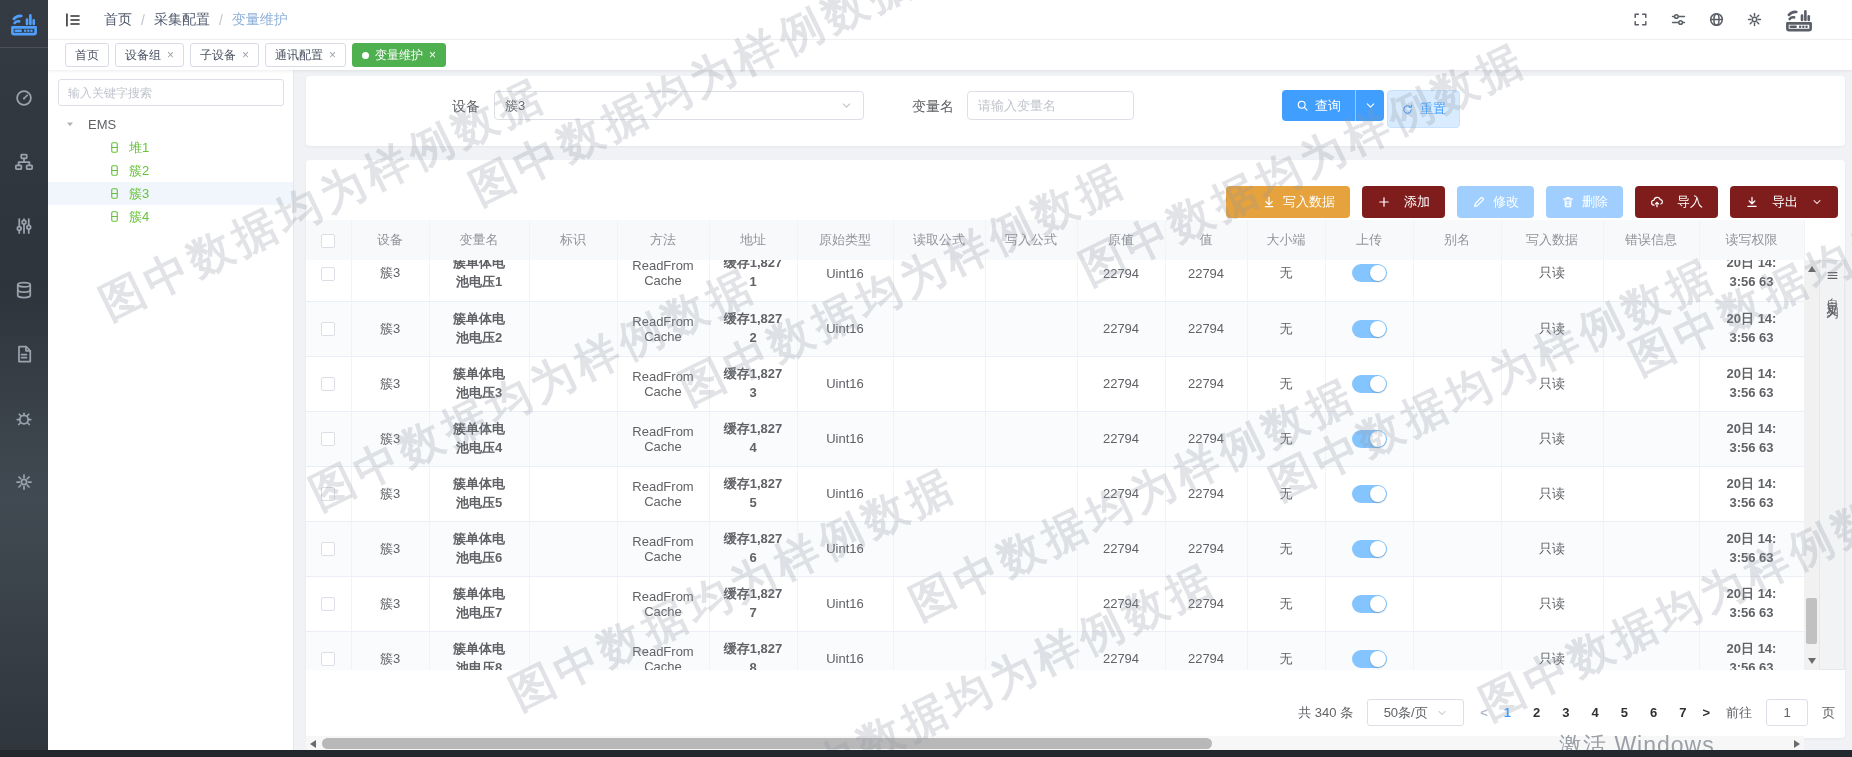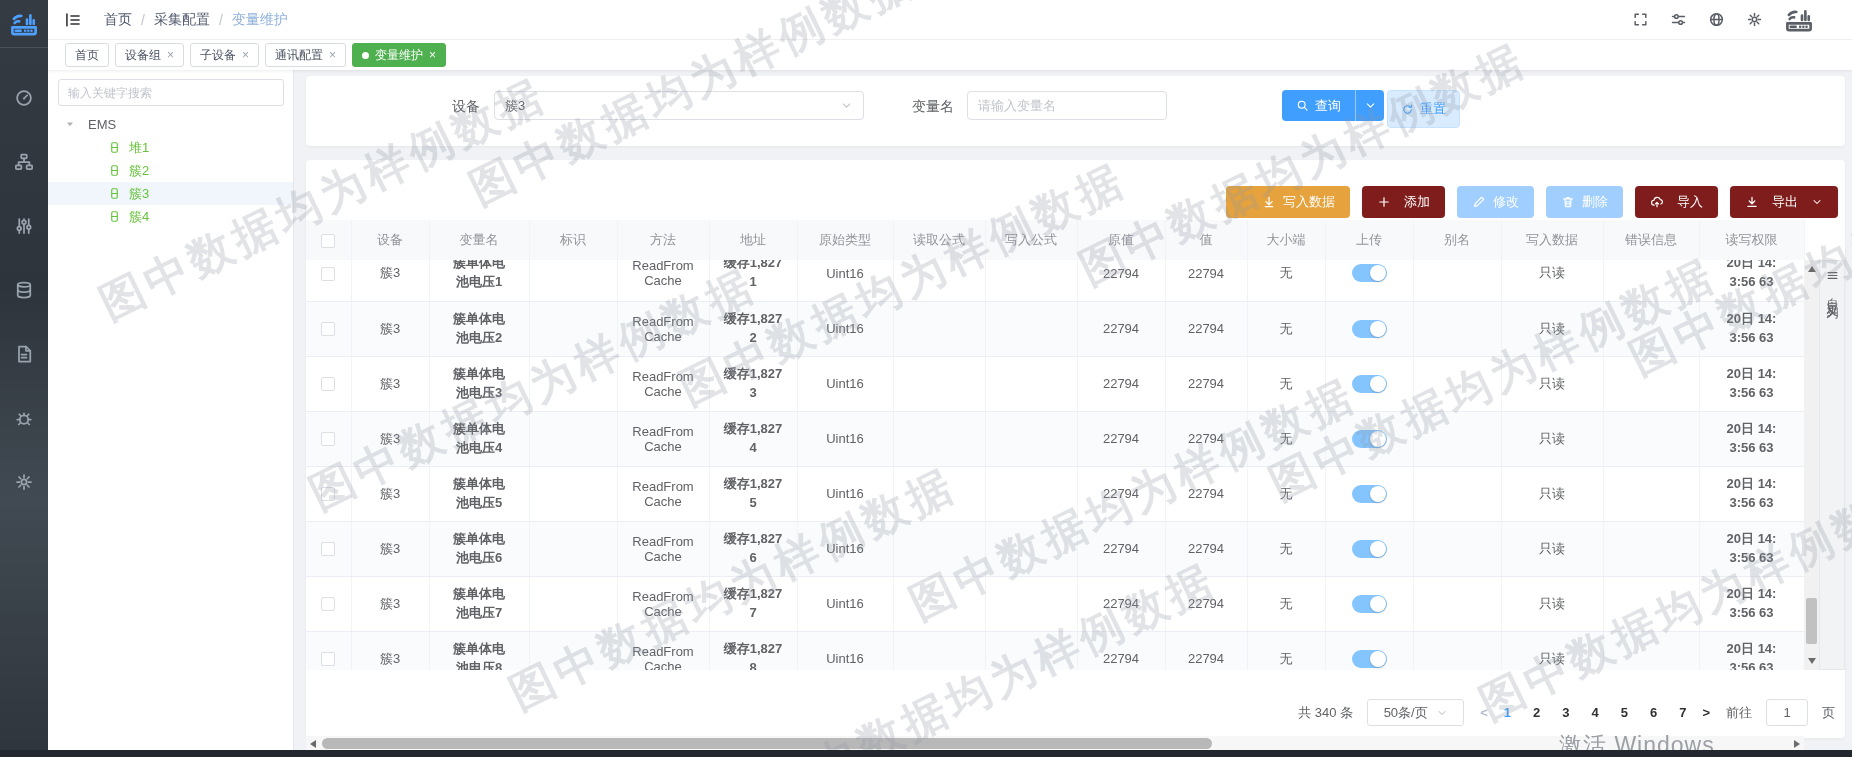--- a/index.html
+++ b/index.html
@@ -59,21 +59,21 @@
   .filter-card { left:306px; top:76px; width:1539px; height:70px; }
   .table-card  { left:306px; top:160px; width:1539px; height:578px; }
 
   
   .flabel { position:absolute; top:22px; font-size:14px; color:#606266; }
   .lab-device { left:146px; }
   .lab-var { left:606px; }
   .fselect { position:absolute; left:188px; top:15px; width:370px; height:29px; border:1px solid #dcdfe6;
     border-radius:4px; display:flex; align-items:center; padding:0 10px; color:#606266; cursor:pointer; background:#fff;}
   .fselect .chev { margin-left:auto; color:#c0c4cc; }
-  .finput { position:absolute; left:661px; top:15px; width:200px; height:29px; border:1px solid #dcdfe6;
+  .finput { position:absolute; left:661px; top:15px; width:167px; height:29px; border:1px solid #dcdfe6;
     border-radius:4px; padding:0 10px; font-size:13px; color:#606266; font-family:inherit; }
   .finput::placeholder { color:#c0c4cc; }
   .btn-search { position:absolute; left:976px; top:14px; height:31px; display:flex; border-radius:4px;
     overflow:hidden; cursor:pointer; }
   .btn-search .main { background:#409EFF; color:#fff; display:flex; align-items:center; gap:6px; padding:0 14px;
     font-size:13px; border-right:1px solid rgba(255,255,255,.45); }
   .btn-search .caret { background:#409EFF; color:#fff; width:28px; display:flex; align-items:center; justify-content:center; }
   .btn-reset { position:absolute; left:1081px; top:14px; height:38px; padding:14px 13px; background:#d9ecff;
     color:#409EFF; border:1px solid #c6e2ff; border-radius:4px; display:flex; align-items:center; gap:6px;
     font-size:13px; cursor:pointer; }

